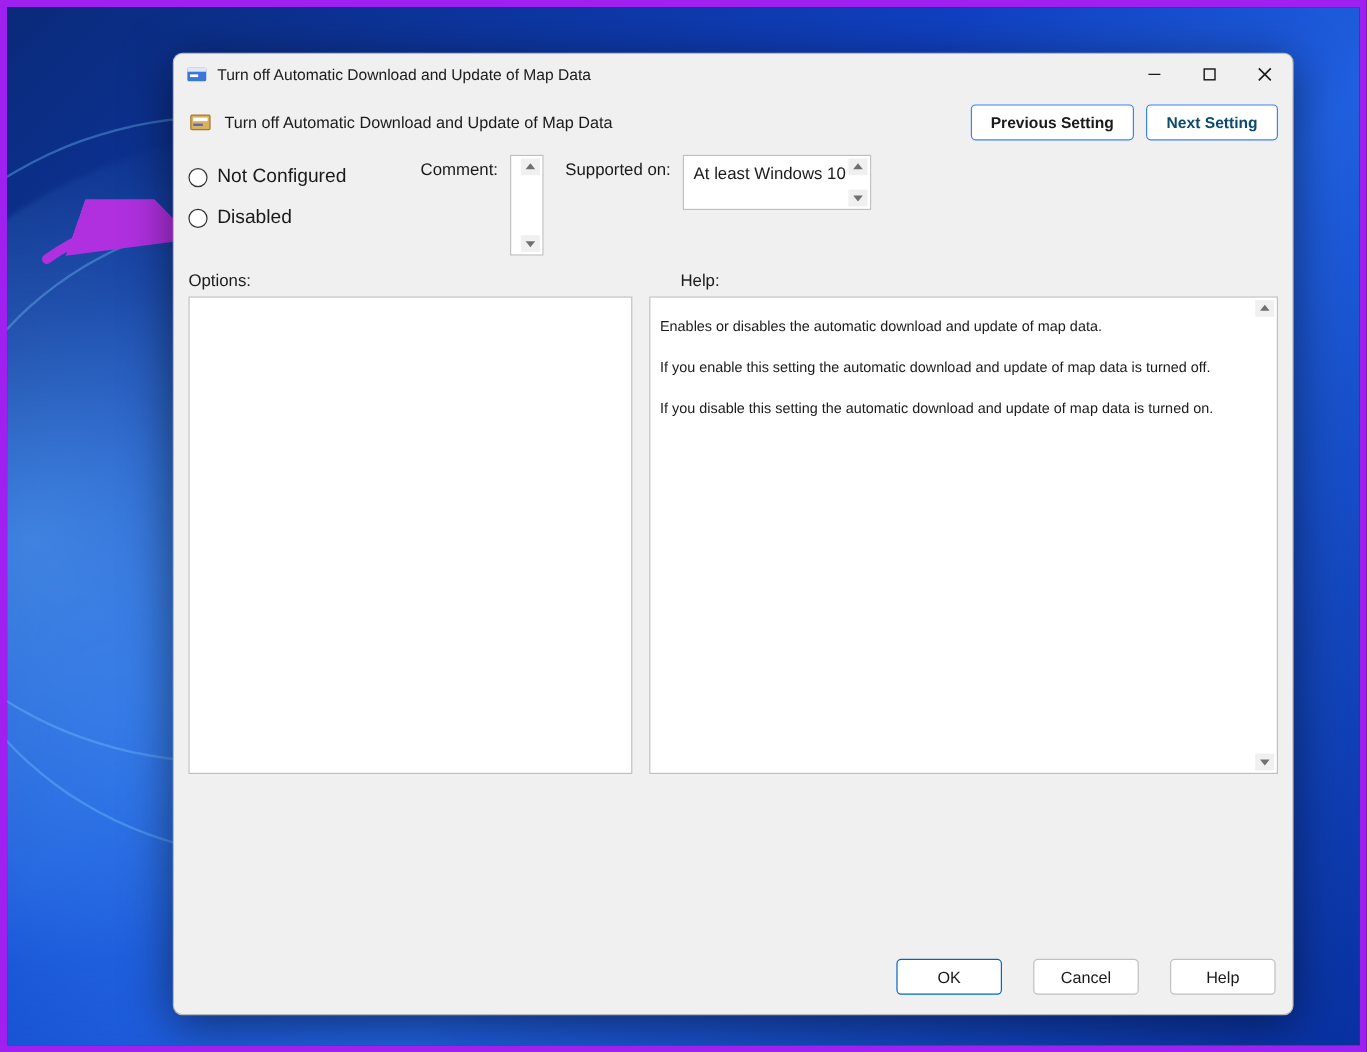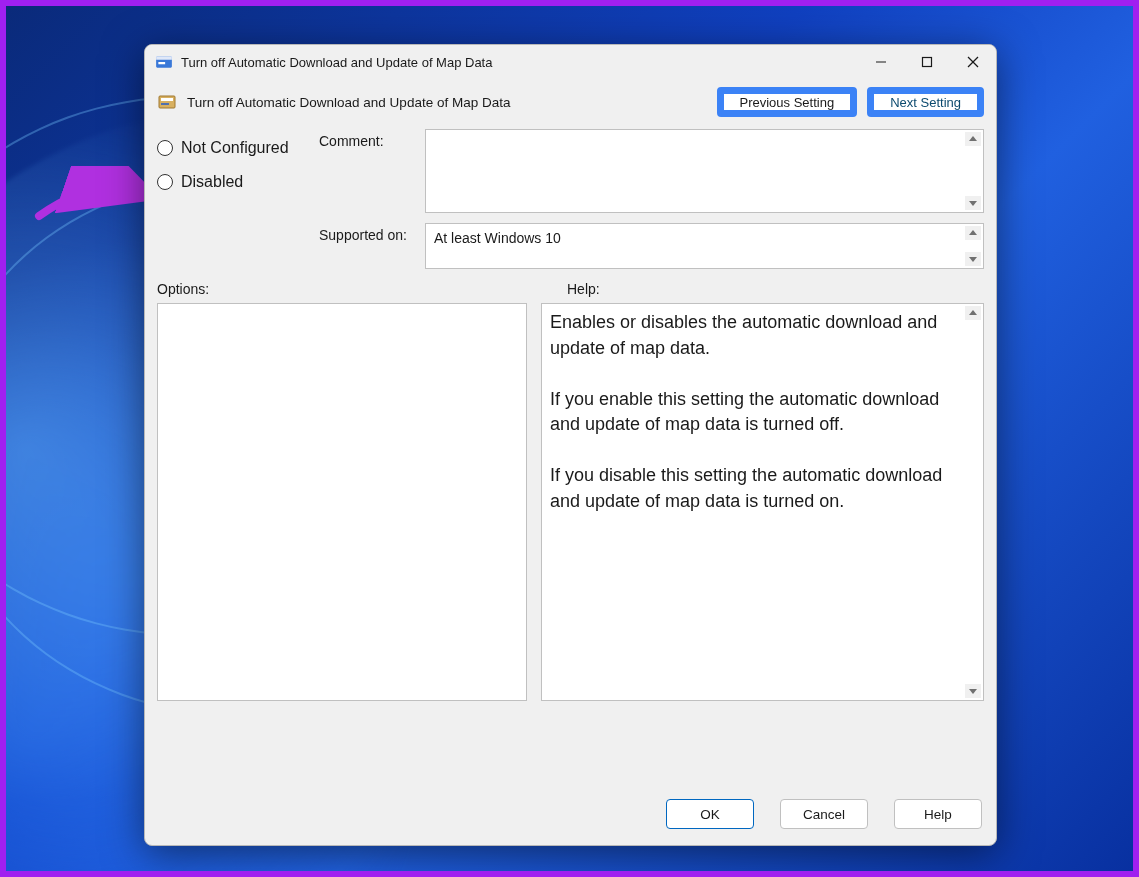--- a/index.html
+++ b/index.html
@@ -57,21 +57,21 @@
     width: 120px; height: 60px;
     pointer-events: none;
     z-index: 5;
   }
 
   
   .window {
     position: absolute;
     left: 138px;
     top: 38px;
-    width: 853px;
+    width: 934px;
     height: 802px;
     background: #f0f0f0;
     border: 1px solid #b8b8b8;
     border-radius: 8px;
     box-shadow: 0 8px 40px rgba(0,0,0,0.5);
     display: flex;
     flex-direction: column;
     overflow: hidden;
     z-index: 10;
   }
@@ -114,24 +114,24 @@
     width: 20px; height: 20px;
   }
   .header-row .hname {
     flex: 1;
     font-size: 13.5px;
   }
   .navbtn {
     height: 30px;
     padding: 0 16px;
     background: #fff;
-    border: 7px solid #3b82f6;
+    border: 1px solid #3b82f6;
     border-radius: 4px;
     font-size: 13px;
-    display:flex; align-items:center;
+    display:flex; align-items:center;font-weight:bold;
   }
   .navbtn.disabled { color: #0c4a6e; }
 
   
   .upper {
     display: flex;
     padding: 0 12px 8px 12px;
     gap: 12px;
   }
   .radios {
@@ -150,21 +150,21 @@
     border-radius: 50%;
     display:flex; align-items:center; justify-content:center;
     background:#fff;
   }
   .radio-outer.checked { border-color: #0067c0; }
   .radio-inner {
     width: 8px; height: 8px; border-radius: 50%;
     background: #0067c0;
   }
 
-  .upper-right { flex:1; display:flex; flex-direction:column; gap:10px; }
+  .upper-right { flex:1; display:flex; gap:10px;text-align:right; }
   .field-row { display:flex; gap:10px; }
   .field-label { width: 96px; font-size: 14px; padding-top: 4px; }
   .comment-box {
     flex:1;
     height: 84px;
     background: #fff;
     border: 1px solid #c0c0c0;
     position: relative;
     padding: 4px 20px 4px 6px;
     font-size: 13px;
@@ -213,22 +213,22 @@
   }
   .pane {
     background:#fff;
     border:1px solid #c0c0c0;
     height: 398px;
   }
   .pane.options { width: 370px; }
   .pane.help {
     flex:1;
     position:relative;
-    padding: 6px 22px 6px 8px;
-    font-size: 18px;
+    padding: 16px 22px 6px 8px;
+    font-size: 12px;
     line-height: 1.42;
   }
   .pane.help .scroll-arrows { right:2px; }
 
   
   .footer {
     display:flex;
     justify-content:flex-end;
     gap: 26px;
     padding: 16px 14px 16px 14px;

